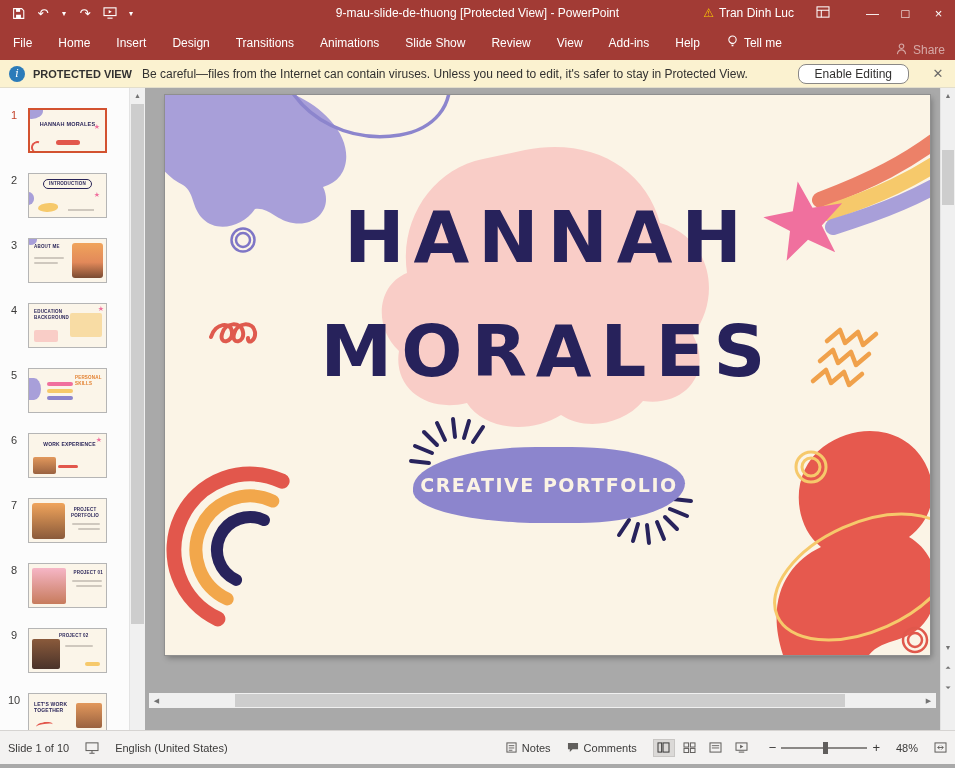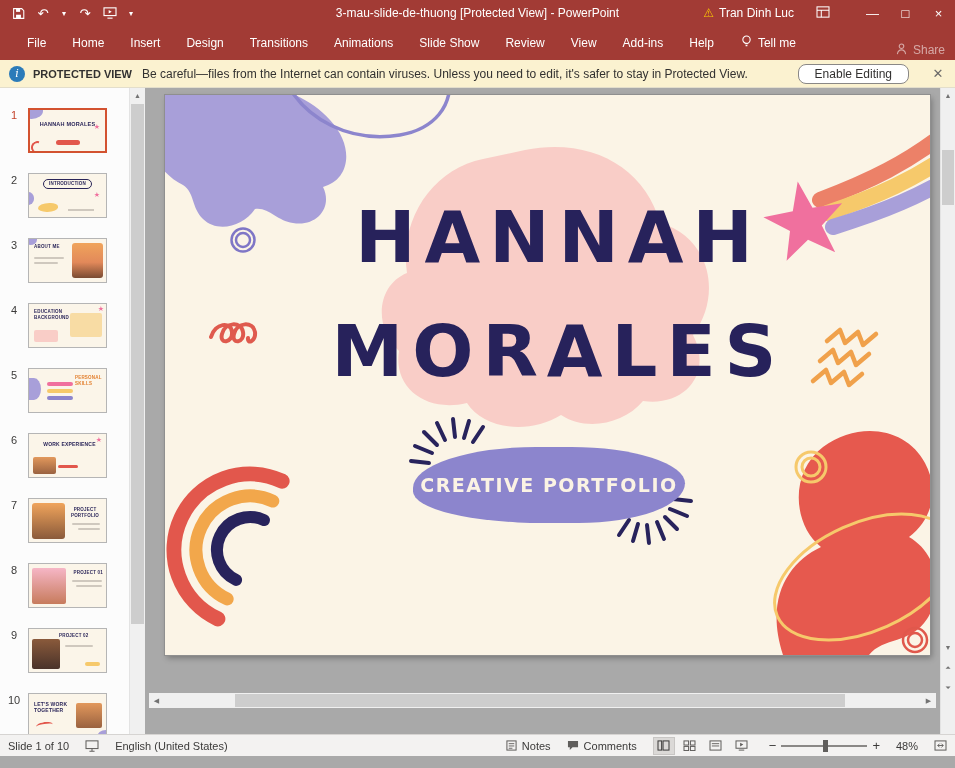--- a/index.html
+++ b/index.html
@@ -15,21 +15,21 @@
   .qat .caret{font-size:8px;width:8px;}
   .tb-title{position:absolute;left:0;right:0;text-align:center;font-size:12px;color:#fff;}
   .tb-right{margin-left:auto;display:flex;align-items:center;height:100%;z-index:2;}
   .warn{color:#FCCA03;font-size:12px;margin-right:5px;}
   .user{font-size:12px;margin-right:22px;}
   .tb-grid{font-size:14px;margin-right:26px;}
   .winbtn{width:33px;height:26px;display:flex;align-items:center;justify-content:center;font-size:13px;}
 
   
   .ribbon{position:absolute;top:26px;left:0;right:0;height:34px;background:#A23B35;
-          display:flex;align-items:center;color:#fff;font-size:12px;padding-left:14px;}
+          display:flex;align-items:center;color:#fff;font-size:12px;padding-left:0;}
   .rtab{padding:0 13px;height:100%;display:flex;align-items:center;cursor:default;}
   .tellme{display:flex;align-items:center;gap:6px;margin-left:14px;}
   .share{position:absolute;right:10px;display:flex;align-items:center;gap:6px;opacity:.55;margin-top:14px;}
 
   
   .pvbar{position:absolute;top:60px;left:0;right:0;height:28px;background:#FBF2D0;
          display:flex;align-items:center;color:#323130;border-bottom:1px solid #E3DECB;}
   .pv-icon{width:16px;height:16px;border-radius:50%;background:#2B7BB9;color:#fff;font-size:11px;
            font-family:"DejaVu Serif",serif;font-style:italic;display:flex;align-items:center;
            justify-content:center;margin:0 8px 0 9px;flex:0 0 auto;}
@@ -115,40 +115,40 @@
           font-size:7px;color:#737373;}
   .pthumb{position:absolute;left:1px;right:1px;top:16px;height:520px;background:#CDCDCD;}
 
   
   .canvas{position:absolute;left:145px;right:15px;top:88px;bottom:22px;background:#A9A9A9;}
   .slide{position:absolute;left:20px;top:7px;width:765px;height:560px;background:#FBF4E6;
          box-shadow:0 0 0 1px #8F8F8F,2px 3px 6px rgba(0,0,0,.3);overflow:hidden;}
   .deco{position:absolute;left:0;top:0;}
   .title-line{position:absolute;left:0;width:765px;text-align:center;line-height:1;
               font-family:"DejaVu Sans",sans-serif;font-weight:800;color:#27225B;
-              font-size:72px;letter-spacing:9px;margin-left:11px;}
+              font-size:72px;letter-spacing:9px;}
   .tl1{top:106px;} .tl2{top:220px;}
   .badge{position:absolute;left:248px;top:352px;width:272px;height:76px;background:#8C85CD;
          border-radius:52% 48% 45% 55%/62% 55% 60% 48%;display:flex;align-items:center;justify-content:center;
          color:#FBF3E4;font-weight:bold;font-size:19px;letter-spacing:1.5px;font-family:"DejaVu Sans",sans-serif;}
 
   
   .hscroll{position:absolute;left:4px;right:4px;top:605px;height:15px;background:#F0F0F0;}
   .harrow{position:absolute;top:0;width:15px;height:15px;display:flex;align-items:center;justify-content:center;
           font-size:7px;color:#737373;}
   .hthumb{position:absolute;left:86px;width:610px;top:1px;bottom:1px;background:#CDCDCD;}
 
   
   .vscroll{position:absolute;top:88px;right:0;width:15px;bottom:22px;background:#F0F0F0;border-left:1px solid #E3E3E3;}
   .varrow{position:absolute;left:0;right:0;height:15px;display:flex;align-items:center;justify-content:center;
           font-size:7px;color:#737373;}
   .vthumb{position:absolute;left:1px;right:1px;top:62px;height:55px;background:#CDCDCD;}
 
   
-  .status{position:absolute;left:0;right:0;bottom:12px;height:22px;background:#F3F2F1;border-top:1px solid #D6D4D2;
+  .status{position:absolute;left:0;right:0;bottom:4px;height:34px;background:#F3F2F1;border-top:1px solid #D6D4D2;
           display:flex;align-items:center;font-size:11px;color:#3B3A39;}
   .st-left{display:flex;align-items:center;gap:16px;padding-left:8px;}
   .st-right{margin-left:auto;display:flex;align-items:center;gap:16px;padding-right:8px;}
   .st-item{display:flex;align-items:center;gap:5px;white-space:nowrap;}
   .viewbtns{display:flex;align-items:center;gap:4px;}
   .vb{width:22px;height:18px;display:flex;align-items:center;justify-content:center;}
   .vb.active{background:#DBD9D7;border:1px solid #C8C6C4;}
   .zoomtrack{position:relative;width:86px;height:2px;background:#8A8886;}
   .zoomhandle{position:absolute;left:42px;top:-5px;width:5px;height:12px;background:#605E5C;}
   .zchar{font-size:13px;color:#3B3A39;}
@@ -172,21 +172,21 @@
       <span class="qi">↷</span>
       <span class="qi">
         <svg width="14" height="12" viewBox="0 0 16 14">
             <rect x="1" y="1" width="14" height="9" fill="none" stroke="#fff" stroke-width="1.3"></rect>
             <path d="M6.5 3.5v4l3.5-2z" fill="#fff"></path>
             <path d="M5 13h6" stroke="#fff" stroke-width="1.3"></path>
           </svg>
       </span>
       <span class="qi caret">▾</span>
     </div>
-    <div class="tb-title">3-mau-slide-de-thuong [Protected View]  -  PowerPoint</div>
+    <div class="tb-title">9-mau-slide-de-thuong [Protected View]  -  PowerPoint</div>
     <div class="tb-right">
       <span class="warn">⚠</span>
       <span class="user">Tran Dinh Luc</span>
       <span class="tb-grid">
         <svg width="14" height="12" viewBox="0 0 16 14">
             <rect x="1" y="1" width="14" height="12" fill="none" stroke="#fff" stroke-width="1.2"></rect>
             <path d="M1 5h14M6 5v8" stroke="#fff" stroke-width="1.2"></path>
           </svg>
       </span>
       <span class="winbtn">—</span>

